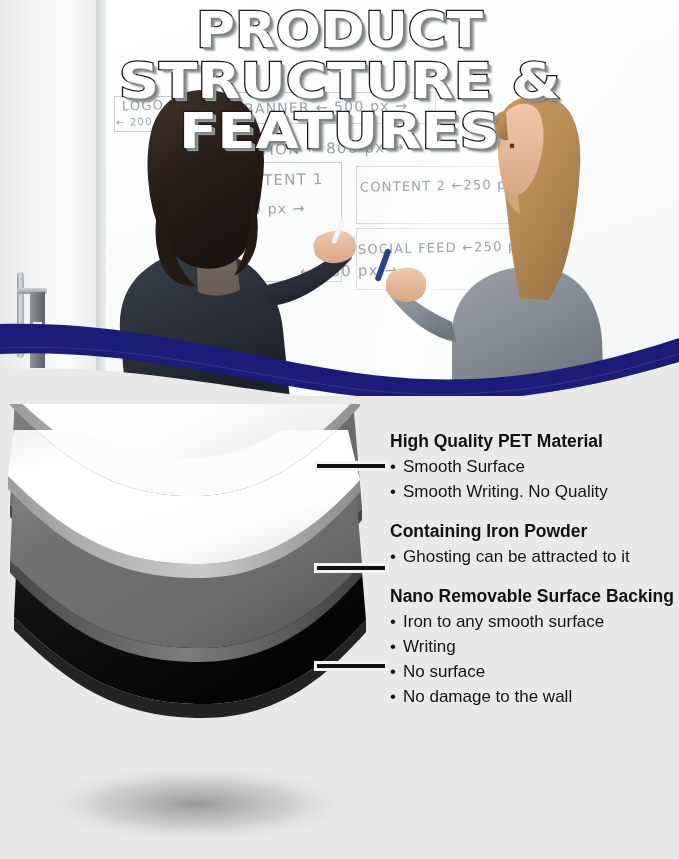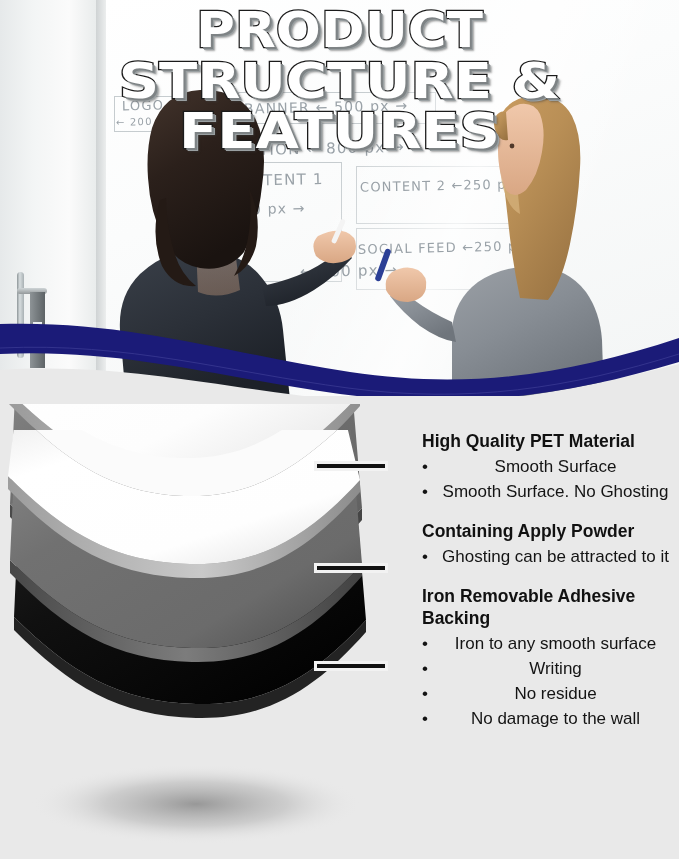--- a/index.html
+++ b/index.html
@@ -197,32 +197,32 @@
   #leader-1 { left: 317px; top: 464px; width: 68px; }
   #leader-2 { left: 317px; top: 566px; width: 68px; }
   #leader-3 { left: 317px; top: 664px; width: 68px; }
 
   
   #features {
     position: absolute;
     left: 390px; top: 430px;
     width: 286px;
   }
-  .feature-block { margin-bottom: 16px; margin-left: 32px; }
+  .feature-block { margin-bottom: 16px; }
   .feature-heading {
     font-family: "Liberation Sans", sans-serif;
     font-weight: bold;
     font-size: 17.5px;
     line-height: 22px;
     color: #111111;
     margin: 0 0 2px 0;
   }
   .feature-list {
     list-style: none;
-    margin: 0; padding: 0; text-align: center;
+    margin: 0; padding: 0;
   }
   .feature-list li {
     font-family: "Liberation Sans", sans-serif;
     font-size: 17px;
     line-height: 25px;
     color: #141414;
     padding-left: 13px;
     position: relative;
   }
   .feature-list li::before {
@@ -471,36 +471,36 @@
   <div class="leader" id="leader-1"></div>
   <div class="leader" id="leader-2"></div>
   <div class="leader" id="leader-3"></div>
 
   <div id="features">
 
     <div class="feature-block">
       <div class="feature-heading">High Quality PET Material</div>
       <ul class="feature-list">
         <li>Smooth Surface</li>
-        <li>Smooth Surface. No Ghosting</li>
+        <li>Smooth Writing. No Quality</li>
       </ul>
     </div>
 
     <div class="feature-block">
-      <div class="feature-heading">Containing Apply Powder</div>
+      <div class="feature-heading">Containing Iron Powder</div>
       <ul class="feature-list">
         <li>Ghosting can be attracted to it</li>
       </ul>
     </div>
 
     <div class="feature-block">
-      <div class="feature-heading">Iron Removable Adhesive Backing</div>
+      <div class="feature-heading">Nano Removable Surface Backing</div>
       <ul class="feature-list">
         <li>Iron to any smooth surface</li>
         <li>Writing</li>
-        <li>No residue</li>
+        <li>No surface</li>
         <li>No damage to the wall</li>
       </ul>
     </div>
 
   </div>
 
 </div>
 
 </body></html>

